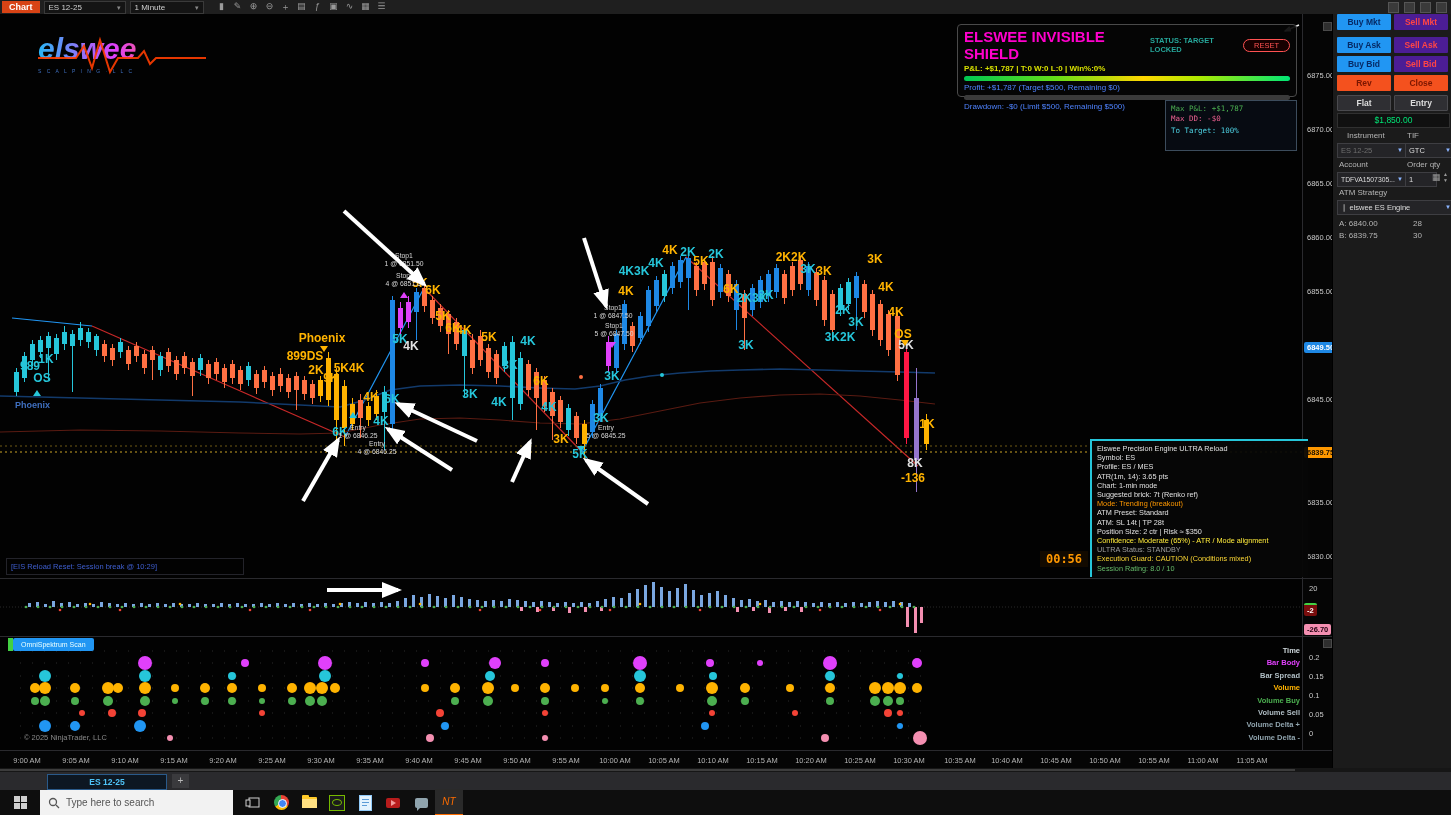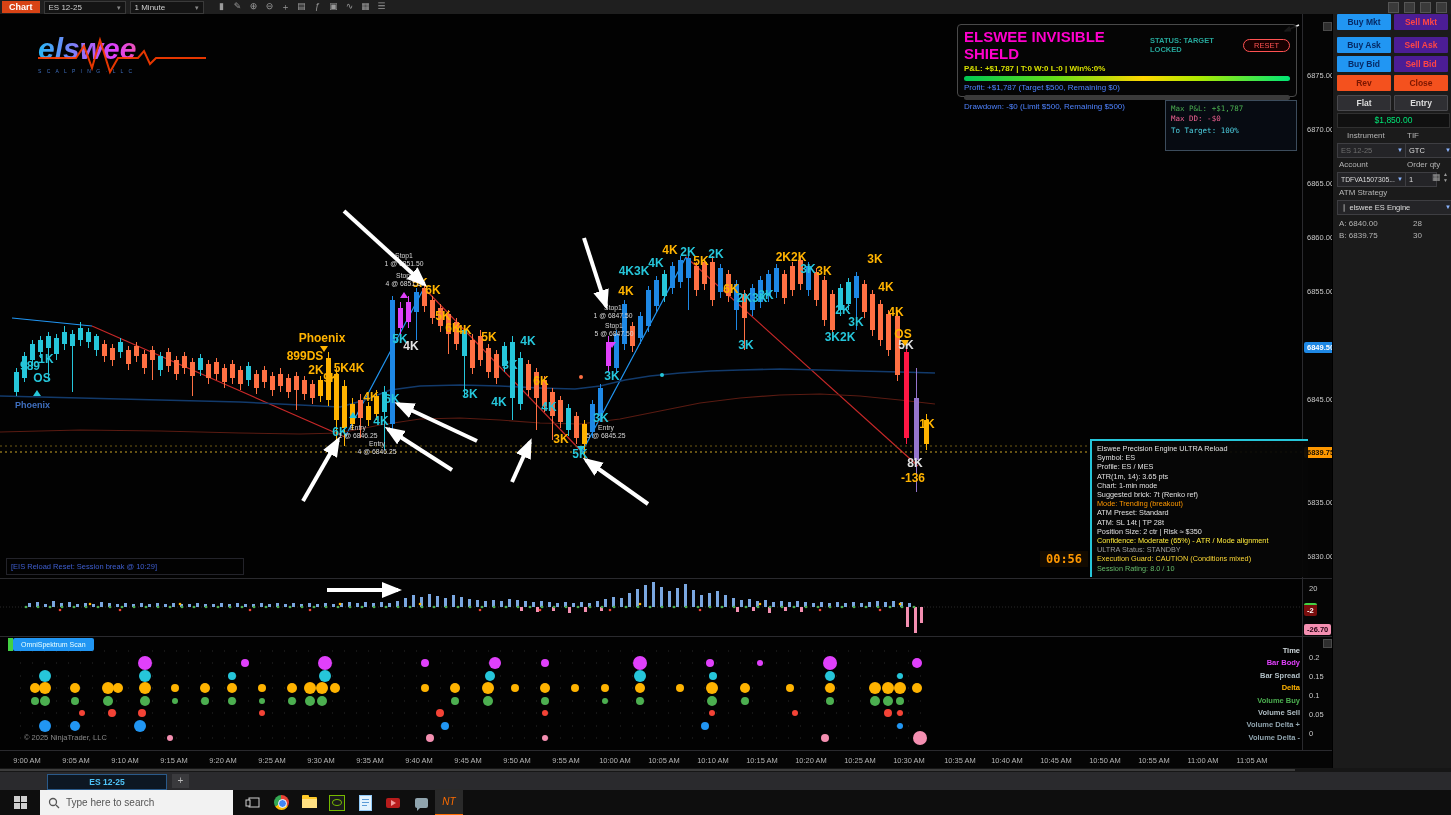--- a/index.html
+++ b/index.html
@@ -785,21 +785,21 @@
       <div class="abs tri" style="left: 353px; top: 412px; border-left: 4px solid transparent; border-right: 4px solid transparent; border-bottom: 6px solid rgb(38, 198, 218);"></div>
       <div class="abs tri" style="left: 612px; top: 342px; border-left: 4px solid transparent; border-right: 4px solid transparent; border-top: 6px solid rgb(224, 64, 251);"></div>
       <div class="abs tri" style="left: 905px; top: 340px; border-left: 4px solid transparent; border-right: 4px solid transparent; border-top: 6px solid rgb(255, 179, 0);"></div>
       <div class="abs tri" style="left: 581px; top: 446px; border-left: 4px solid transparent; border-right: 4px solid transparent; border-top: 6px solid rgb(38, 198, 218);"></div>
       <div class="abs" style="left: 15px; top: 400px; color: rgb(63, 111, 191); font-size: 9px; font-weight: bold;">Phoenix</div>
       <div class="abs" style="left: 579px; top: 375px; width: 4px; height: 4px; border-radius: 50%; background: rgb(255, 112, 67);"></div>
       <div class="abs" style="left: 660px; top: 373px; width: 4px; height: 4px; border-radius: 50%; background: rgb(38, 198, 218);"></div>
       <div class="abs" style="left: 1300px; top: 646px; color: rgb(207, 216, 220); font-size: 7.5px; transform: translateX(-100%); font-weight: bold;">Time</div>
       <div class="abs" style="left: 1300px; top: 658px; color: rgb(224, 64, 251); font-size: 7.5px; transform: translateX(-100%); font-weight: bold;">Bar Body</div>
       <div class="abs" style="left: 1300px; top: 671px; color: rgb(176, 190, 197); font-size: 7.5px; transform: translateX(-100%); font-weight: bold;">Bar Spread</div>
-      <div class="abs" style="left: 1300px; top: 683px; color: rgb(255, 179, 0); font-size: 7.5px; transform: translateX(-100%); font-weight: bold;">Delta</div>
+      <div class="abs" style="left: 1300px; top: 683px; color: rgb(255, 179, 0); font-size: 7.5px; transform: translateX(-100%); font-weight: bold;">Volume</div>
       <div class="abs" style="left: 1300px; top: 696px; color: rgb(76, 175, 80); font-size: 7.5px; transform: translateX(-100%); font-weight: bold;">Volume Buy</div>
       <div class="abs" style="left: 1300px; top: 708px; color: rgb(176, 190, 197); font-size: 7.5px; transform: translateX(-100%); font-weight: bold;">Volume Sell</div>
       <div class="abs" style="left: 1300px; top: 720px; color: rgb(144, 164, 174); font-size: 7.5px; transform: translateX(-100%); font-weight: bold;">Volume Delta +</div>
       <div class="abs" style="left: 1300px; top: 733px; color: rgb(144, 164, 174); font-size: 7.5px; transform: translateX(-100%); font-weight: bold;">Volume Delta -</div>
     </div>
   <svg id="arrows-svg" width="1451" height="815">
       <defs>
         <marker id="ah" markerWidth="6" markerHeight="6" refX="4" refY="2" orient="auto" markerUnits="strokeWidth">
           <path d="M0,0 L5,2 L0,4 z" fill="#fff"></path>
         </marker>

